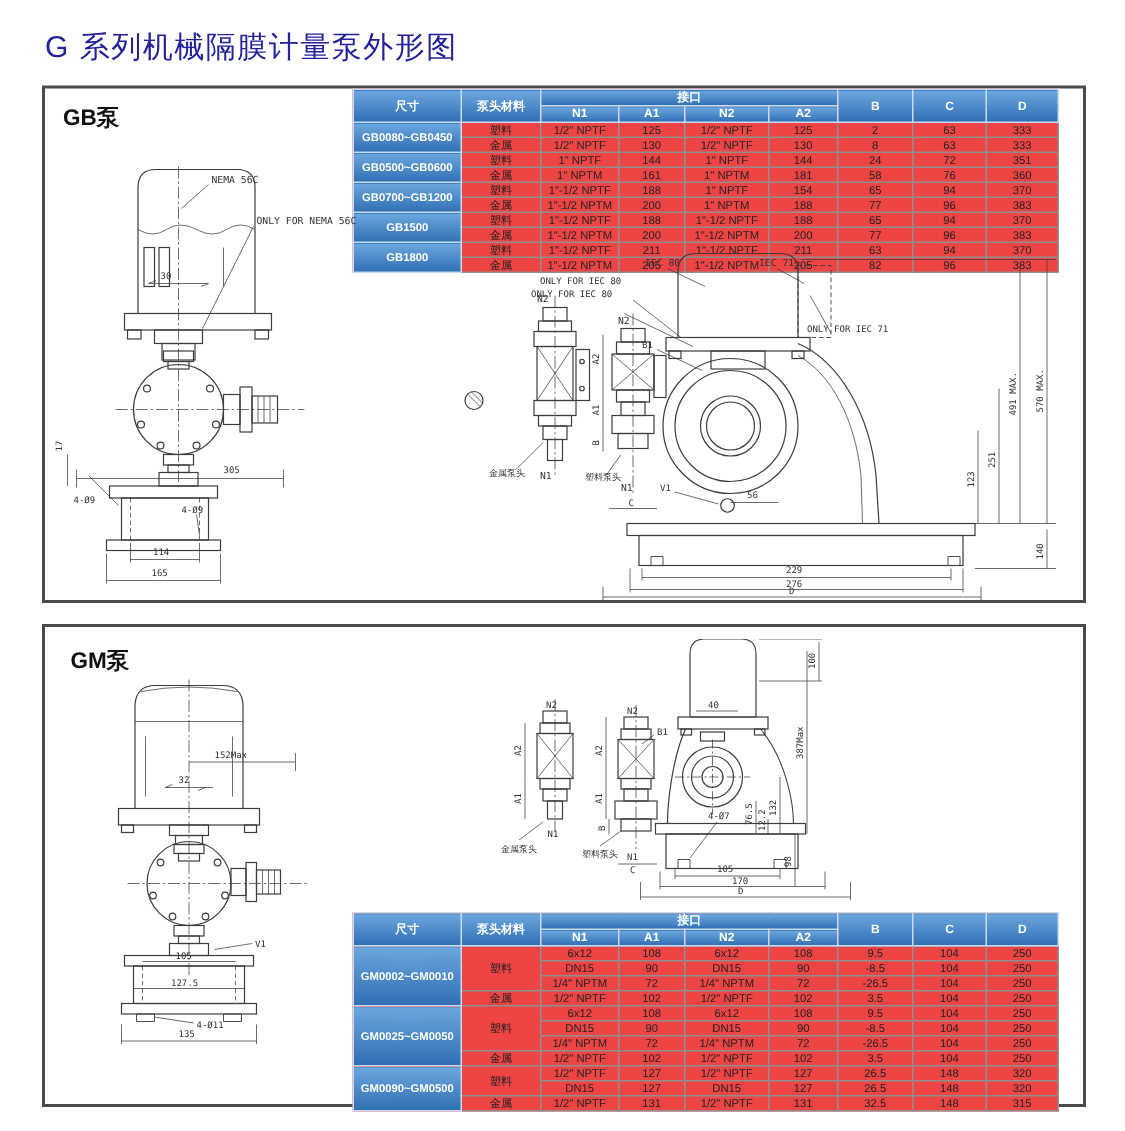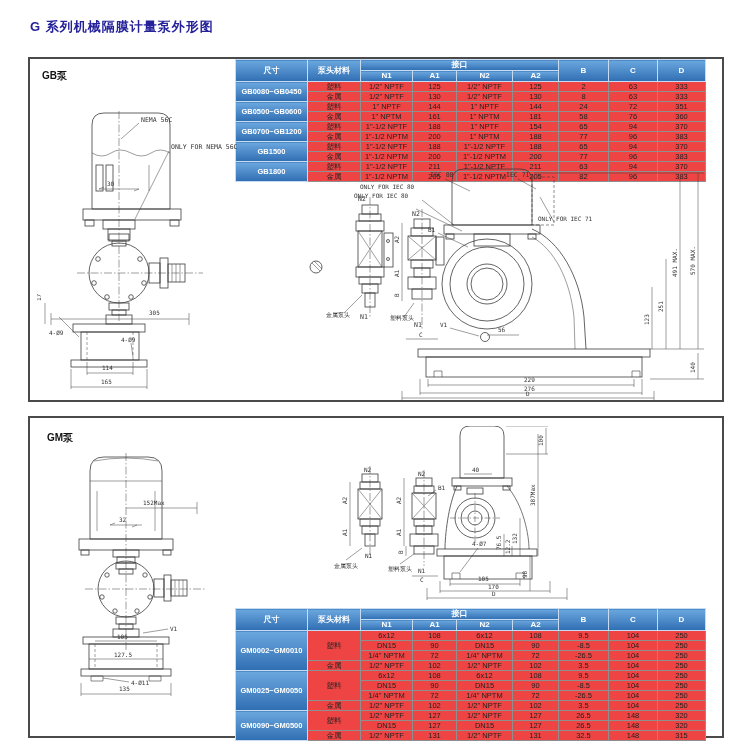--- a/index.html
+++ b/index.html
@@ -1,23 +1,23 @@
 <!DOCTYPE html>
 <html><head>
 <meta charset="utf-8">
 <style>
   html,body{margin:0;padding:0;background:#fff;}
   body{width:750px;height:754px;position:relative;overflow:hidden;
        font-family:"Liberation Sans",sans-serif;}
-  .page-title{position:absolute;left:30px;top:18px;font-size:13px;font-weight:bold;
+  .page-title{position:absolute;left:30px;top:18px;font-size:20px;font-weight:normal;
        color:#24219a;letter-spacing:1px;}
   .panel{position:absolute;left:28px;width:692px;border:2px solid #4a4a4a;background:#fff;}
   #panel-gb{top:57px;height:341px;}
   #panel-gm{top:416px;height:318px;}
-  .panel-label{position:absolute;font-size:10px;font-weight:bold;color:#111;}
+  .panel-label{position:absolute;font-size:15px;font-weight:bold;color:#111;}
   
   .spec{position:absolute;border-collapse:collapse;table-layout:fixed;
         border:1px solid #4d4d4d;background:#ef4444;}
   .spec th{background:linear-gradient(180deg,#6ba7de,#2f6eb3);color:#fff;
         font-size:8px;font-weight:bold;height:10px;padding:0;
         border:1px solid #c7dcf0;line-height:10px;}
   .spec td{font-size:7.5px;color:#222;text-align:center;height:9px;
         padding:0;border:1px solid #8f8f8f;line-height:9px;white-space:nowrap;
         overflow:hidden;}
   .spec td.size{background:linear-gradient(180deg,#6ba7de,#2f6eb3);color:#fff;

